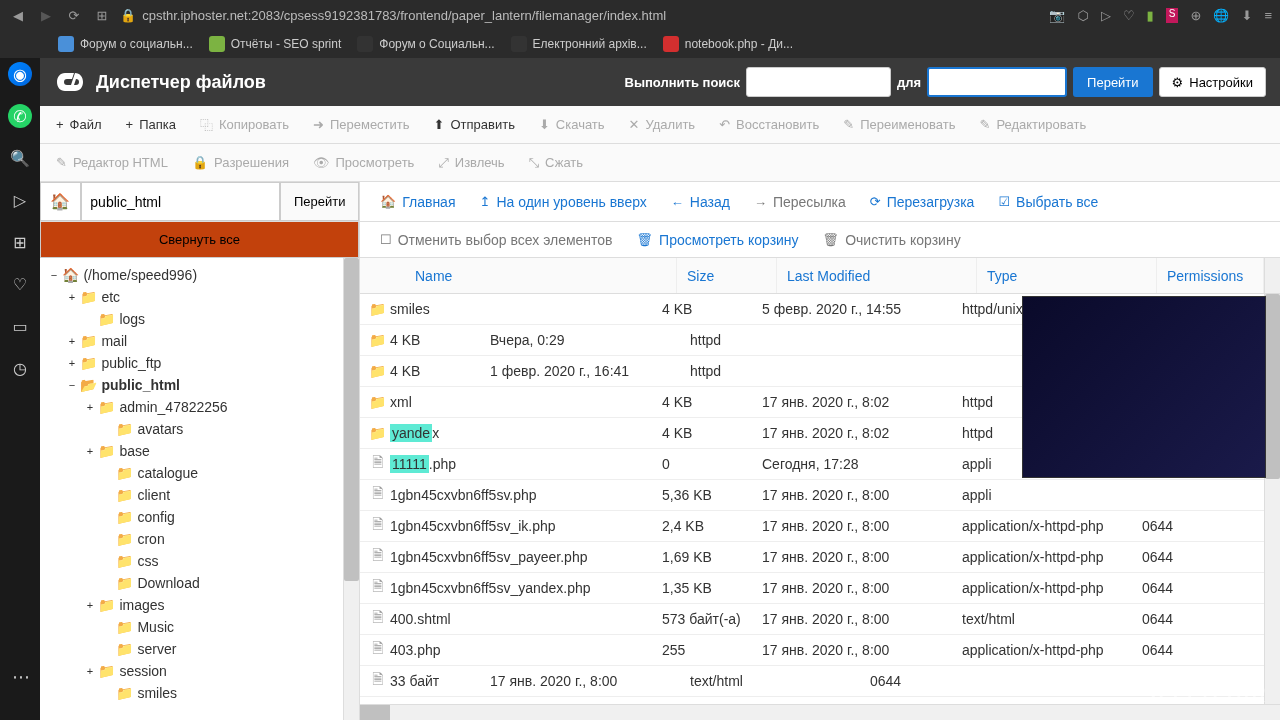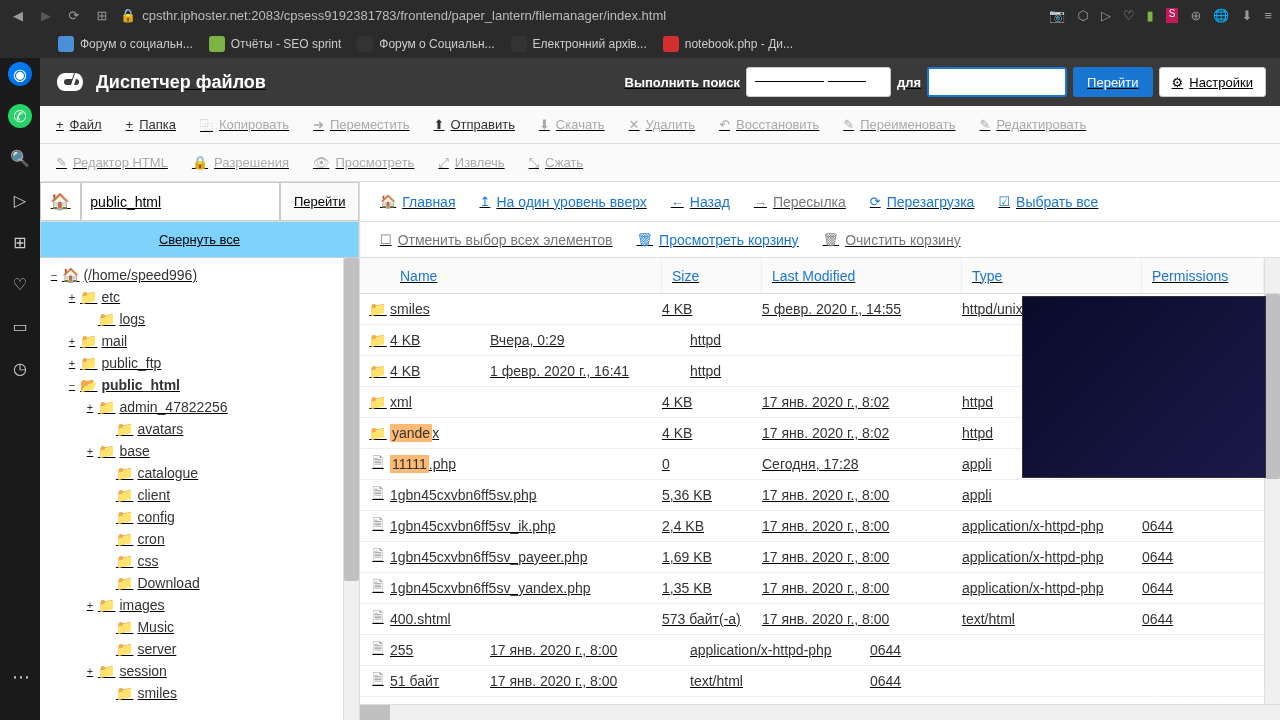--- a/index.html
+++ b/index.html
@@ -17,21 +17,21 @@
 .bk-blue { background: #4a90d9; }
 .bk-green { background: #7cb342; }
 .bk-dark { background: #333; }
 .bk-red { background: #d32f2f; }
 
 .left-sidebar { position: absolute; left: 0; top: 58px; width: 40px; height: calc(100% - 58px); background: #1a1a1a; display: flex; flex-direction: column; align-items: center; padding-top: 4px; gap: 18px; }
 .sidebar-icon { width: 24px; height: 24px; color: #ccc; display: flex; align-items: center; justify-content: center; cursor: pointer; font-size: 16px; }
 .messenger-icon { background: linear-gradient(135deg, #0084ff, #0066dd); border-radius: 50%; color: white; }
 .whatsapp-icon { background: #25d366; border-radius: 50%; color: white; }
 
-.main-area { position: absolute; left: 40px; top: 58px; right: 0; bottom: 0; background: #fff; text-decoration: underline; }
+.main-area { position: absolute; left: 40px; top: 58px; right: 0; bottom: 0; background: #fff; }
 
 .header-bar { background: #3a3a3a; height: 48px; display: flex; align-items: center; justify-content: space-between; padding: 0 14px; }
 .app-title { display: flex; align-items: center; gap: 10px; color: #fff; font-size: 18px; font-weight: 600; }
 .cp-logo { width: 32px; height: 32px; display: flex; align-items: center; justify-content: center; }
 .search-area { display: flex; align-items: center; gap: 6px; color: #fff; font-size: 13px; font-weight: 600; }
 .search-select { height: 30px; background: #fff; border: 1px solid #ccc; padding: 0 24px 0 8px; font-size: 13px; border-radius: 3px; position: relative; }
 .search-input { height: 30px; width: 140px; background: #fff; border: 2px solid #1976d2; border-radius: 3px; padding: 0 6px; }
 .btn-primary { background: #1976d2; color: #fff; border: none; height: 30px; padding: 0 14px; border-radius: 3px; font-size: 13px; cursor: pointer; }
 .btn-settings { background: #fff; border: 1px solid #ccc; height: 30px; padding: 0 12px; border-radius: 3px; font-size: 13px; cursor: pointer; display: flex; align-items: center; gap: 6px; }
 
@@ -41,58 +41,58 @@
 .tb-btn.disabled { color: #aaa; }
 .tb-btn.bold { color: #333; font-weight: 500; }
 
 .content-area { display: flex; height: calc(100% - 124px); }
 
 .tree-panel { width: 320px; border-right: 1px solid #ddd; display: flex; flex-direction: column; }
 .tree-header { display: flex; border-bottom: 1px solid #ddd; height: 40px; }
 .home-btn { width: 42px; border: 1px solid #ccc; display: flex; align-items: center; justify-content: center; font-size: 16px; color: #555; cursor: pointer; }
 .path-input { flex: 1; border: 1px solid #ccc; padding: 0 8px; font-size: 14px; }
 .go-btn { width: 80px; border: 1px solid #ccc; background: #fafafa; cursor: pointer; font-size: 13px; }
-.collapse-btn { height: 36px; border: 1px solid #ccc; background: #7dd3fc; font-size: 13px; cursor: pointer; border-top: none; }
+.collapse-btn { height: 36px; border: 1px solid #ccc; background: #c2410c; font-size: 13px; cursor: pointer; border-top: none; }
 .tree-scroll { flex: 1; overflow-y: auto; padding: 6px 0; font-size: 14px; }
 .tree-node { display: flex; align-items: center; height: 22px; padding-right: 6px; cursor: pointer; white-space: nowrap; }
 .tree-toggle { width: 12px; text-align: center; font-size: 11px; color: #333; }
 .folder-icon { color: #e8a33d; margin: 0 4px 0 2px; font-size: 14px; }
 .tree-label { color: #333; }
 .tree-label.bold { font-weight: 700; }
 
 .scroll-track { width: 16px; background: #f0f0f0; border-left: 1px solid #ddd; position: relative; }
 .scroll-thumb { position: absolute; width: 100%; background: #c0c0c0; border-radius: 2px; }
 
 .file-panel { flex: 1; display: flex; flex-direction: column; position: relative; }
 .file-toolbar1 { height: 40px; border-bottom: 1px solid #ddd; display: flex; align-items: center; padding: 0 10px; gap: 4px; }
 .file-toolbar2 { height: 36px; border-bottom: 1px solid #ddd; display: flex; align-items: center; padding: 0 10px; gap: 4px; }
 .ft-btn { padding: 0 10px; height: 100%; display: flex; align-items: center; gap: 6px; font-size: 14px; cursor: pointer; }
 .ft-link { color: #1976d2; }
 .ft-gray { color: #777; }
 .ft-icon { font-size: 13px; }
 
 .table-header { display: flex; height: 36px; border-bottom: 1px solid #ddd; background: #fafafa; }
 .th { display: flex; align-items: center; padding: 0 10px; color: #1976d2; font-size: 14px; cursor: pointer; border-right: 1px solid #eee; }
-.th-name { width: 302px; padding-left: 40px; }
+.th-name { width: 302px; padding-left: 40px; margin-left: 15px; }
 .th-size { width: 100px; }
 .th-mod { width: 200px; }
 .th-type { width: 180px; }
 .th-perm { flex: 1; }
 
 .table-body { flex: 1; overflow: hidden; position: relative; }
 .row { display: flex; height: 31px; align-items: center; border-bottom: 1px solid #eee; font-size: 14px; cursor: pointer; }
 .cell-icon { width: 30px; text-align: center; font-size: 14px; padding-left: 6px; }
 .folder-ico { color: #e8a33d; }
 .file-ico { color: #999; }
 .cell-name { width: 272px; color: #333; }
 .cell-size { width: 100px; color: #333; }
 .cell-mod { width: 200px; color: #333; }
 .cell-type { width: 180px; color: #333; }
 .cell-perm { flex: 1; color: #333; }
-.highlight { background: #fdba74; display: inline-block; padding: 1px 2px; }
+.highlight { background: #5eead4; display: inline-block; padding: 1px 2px; }
 .bottom-scroll { height: 16px; background: #f0f0f0; border-top: 1px solid #ddd; position: relative; }
 .h-thumb { position: absolute; left: 0; width: 30px; height: 100%; background: #c0c0c0; }
 
 .webcam { position: absolute; right: 14px; top: 238px; width: 244px; height: 182px; background: linear-gradient(135deg, #0a0a2a, #1a1a4a); border: 1px solid #333; }
 .watermark { position: absolute; right: 14px; bottom: 10px; color: rgba(255,255,255,0.5); font-size: 32px; font-style: italic; font-family: cursive; }
 
 .dots-menu { position: absolute; left: 12px; bottom: 32px; color: #ccc; font-size: 18px; }
 </style>
 </head>
 <body>
@@ -497,28 +497,29 @@
             <div class="row">
        <div class="cell-icon"><span class="file-ico">🗎</span></div>
        <div class="cell-name">400.shtml</div>
        <div class="cell-size">573 байт(-а)</div>
        <div class="cell-mod">17 янв. 2020 г., 8:00</div>
        <div class="cell-type">text/html</div>
        <div class="cell-perm">0644</div>
      </div>
             <div class="row">
        <div class="cell-icon"><span class="file-ico">🗎</span></div>
+       <div class="cell-name">403.php</div>
        <div class="cell-size">255</div>
        <div class="cell-mod">17 янв. 2020 г., 8:00</div>
        <div class="cell-type">application/x-httpd-php</div>
        <div class="cell-perm">0644</div>
      </div>
             <div class="row">
        <div class="cell-icon"><span class="file-ico">🗎</span></div>
-       <div class="cell-size">51 байт</div>
+       <div class="cell-size">33 байт</div>
        <div class="cell-mod">17 янв. 2020 г., 8:00</div>
        <div class="cell-type">text/html</div>
        <div class="cell-perm">0644</div>
      </div>
           </div>
         <div class="scroll-track">
           <div class="scroll-thumb" style="top:0;height:45%"></div>
         </div>
       </div>
       <div class="bottom-scroll">

